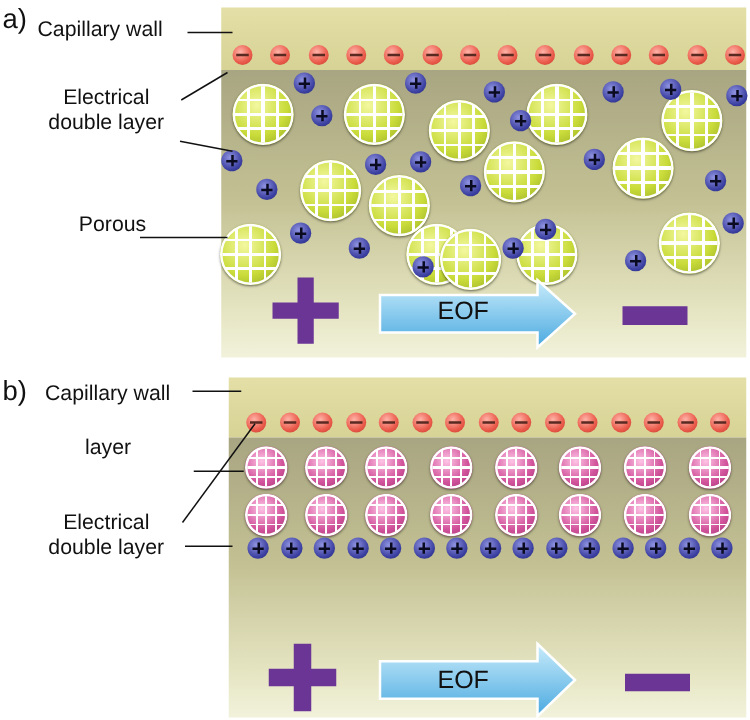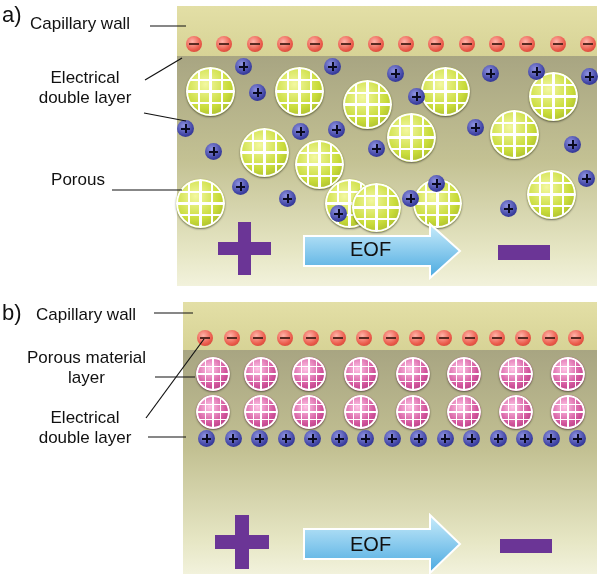--- a/index.html
+++ b/index.html
@@ -33,21 +33,21 @@
 </style>
 </head>
 <body>
 
 <div class="abs panel-label" style="left:2px;top:2px;">a)</div>
 <div class="abs label" style="left:30px;top:14px;text-align:left;">Capillary wall</div>
 <div class="abs label" style="left:20px;top:68px;width:130px;">
   <div>Electrical</div>
   <div>double layer</div>
 </div>
-<div class="abs label" style="left:28px;top:170px;width:100px;">
+<div class="abs label" style="left:40px;top:170px;width:100px;">
   <div>Porous</div>
 </div>
 
 <div class="abs wall" style="left:177px;top:6px;width:420px;height:50px;"></div>
 <div class="abs fluid" style="left:177px;top:56px;width:420px;height:230px;"></div>
 <div id="a-neg">
     <div class="neg" style="left: 186px; top: 36px;"></div>
     <div class="neg" style="left: 216.3px; top: 36px;"></div>
     <div class="neg" style="left: 246.6px; top: 36px;"></div>
     <div class="neg" style="left: 276.9px; top: 36px;"></div>
@@ -112,21 +112,20 @@
       </linearGradient>
     </defs>
   <path d="M2,14 L128,14 L128,2 L158,29 L128,56 L128,44 L2,44 Z" fill="url(#ga)" stroke="#fff" stroke-width="2"></path>
 </svg>
 <div class="eof-text" style="left:350px;top:238px;">EOF</div>
 <div class="minus-big" style="left:498px;top:245px;width:52px;height:15px;"></div>
 
 <div class="abs panel-label" style="left:2px;top:300px;">b)</div>
 <div class="abs label" style="left:36px;top:305px;text-align:left;">Capillary wall</div>
 <div class="abs label" style="left:14px;top:348px;width:145px;">
-  <div>Porous material</div>
   <div>layer</div>
 </div>
 <div class="abs label" style="left:20px;top:408px;width:130px;">
   <div>Electrical</div>
   <div>double layer</div>
 </div>
 
 <div class="abs wall" style="left:183px;top:302px;width:414px;height:48px;"></div>
 <div class="abs fluid" style="left:183px;top:350px;width:414px;height:224px;"></div>
 <div id="b-neg">

